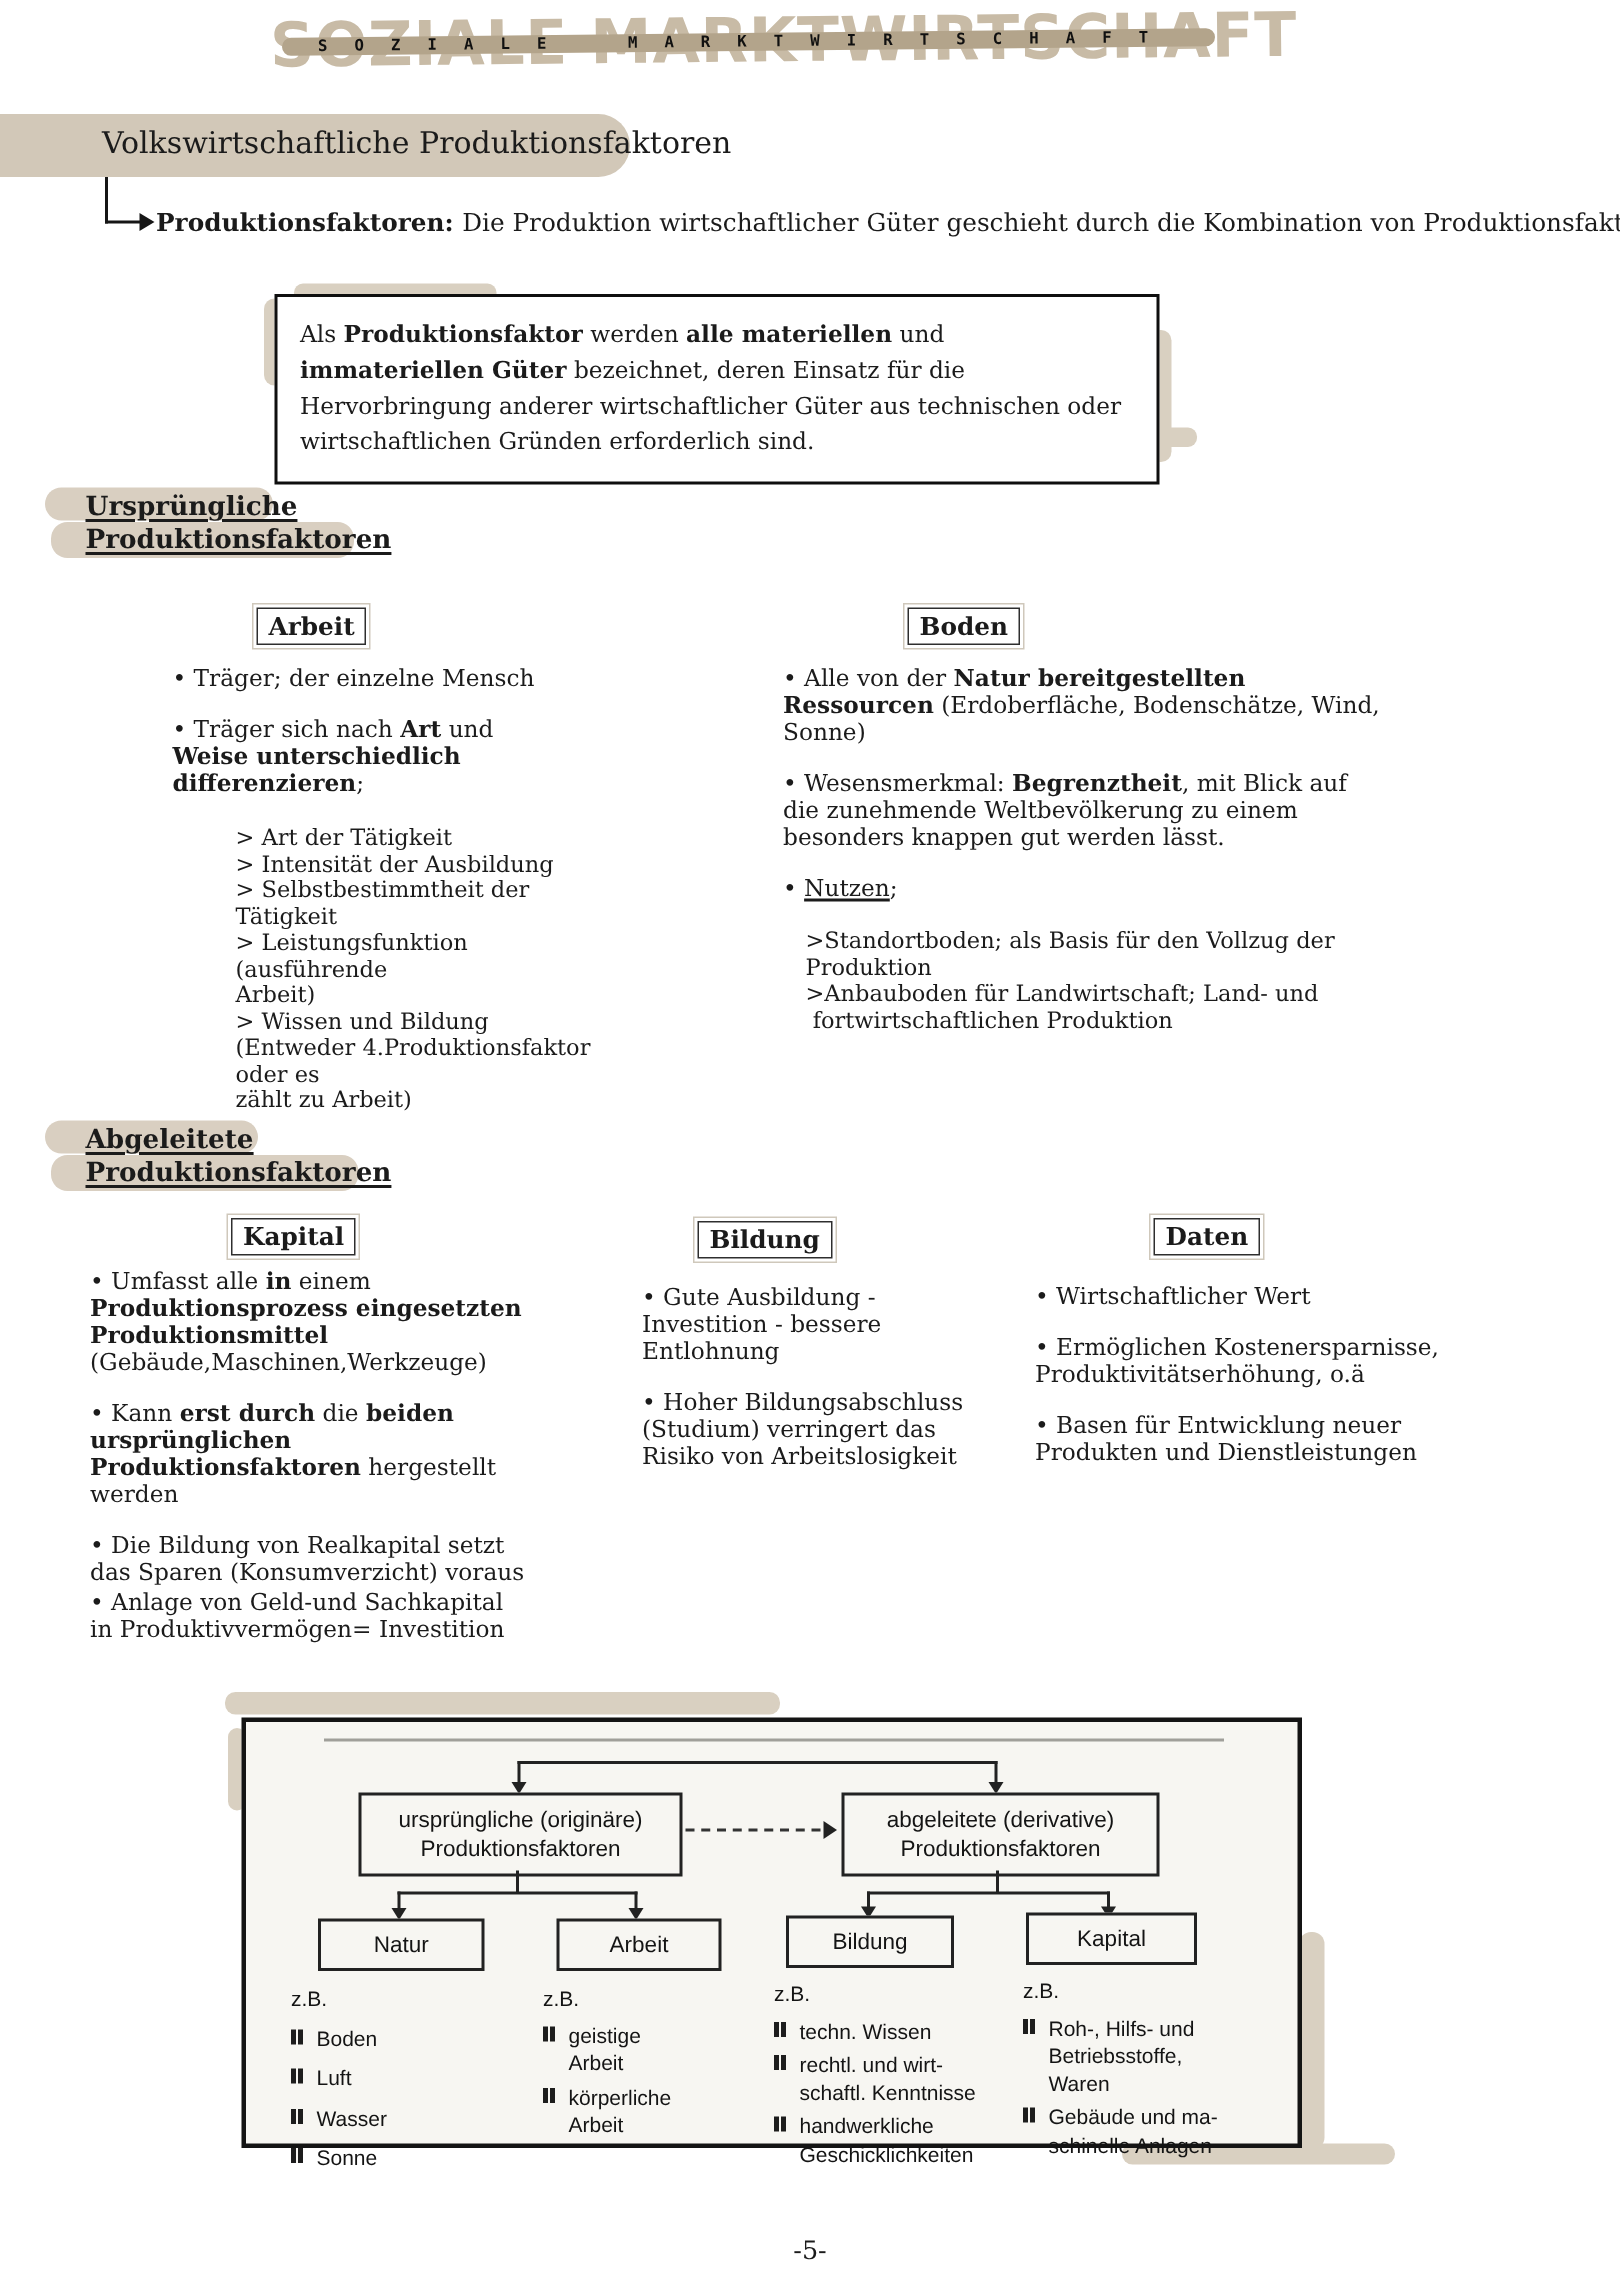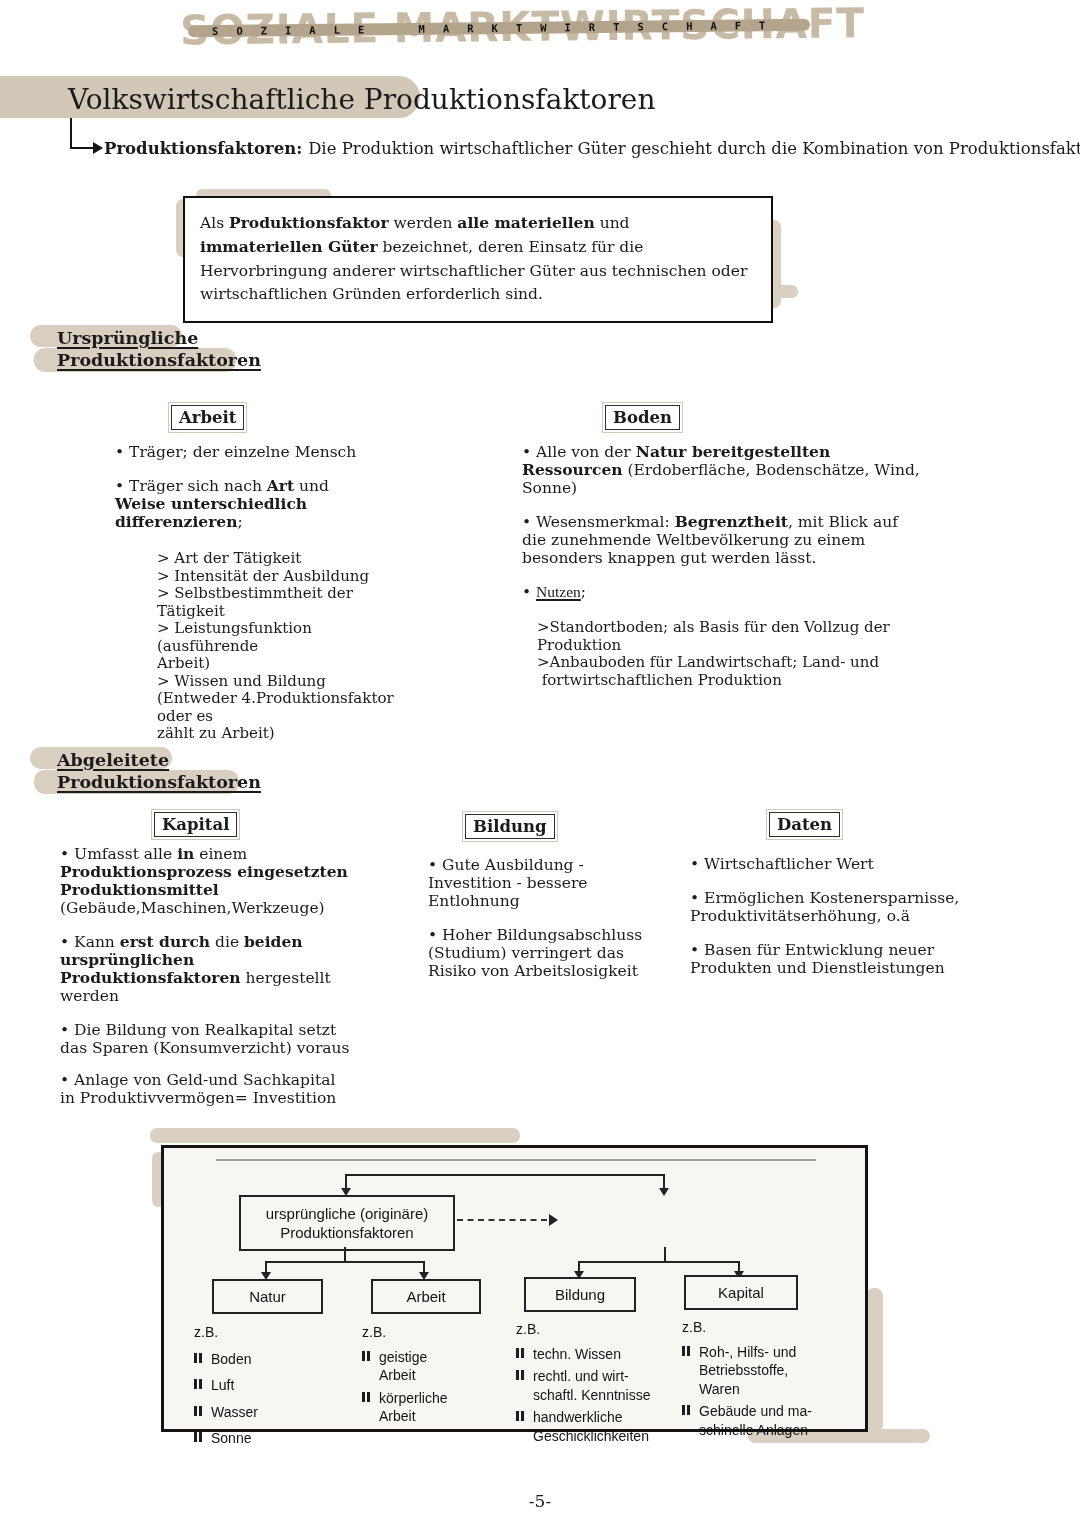--- a/index.html
+++ b/index.html
@@ -1,34 +1,34 @@
 <!DOCTYPE html>
 <html><head>
 <meta charset="utf-8">
 <style>
   html,body{margin:0;padding:0;background:#ffffff;}
   .page{position:relative;width:1080px;height:1527px;background:#ffffff;overflow:hidden;
         font-family:"DejaVu Serif",serif;color:#1b1b1b;}
   .b{font-weight:bold;}
-  .u{text-decoration:underline;text-decoration-thickness:1.5px;text-underline-offset:2px;font-family:Liberation Serif, serif;}
+  .u{text-decoration:underline;text-decoration-thickness:1.5px;text-underline-offset:2px;}
 
   
   .hdr-shadow{position:absolute;left:180px;top:3px;width:650px;text-align:center;white-space:nowrap;
     font-family:"DejaVu Sans",sans-serif;font-weight:bold;font-size:41px;letter-spacing:0.5px;
     color:#c8bba6;transform:rotate(-0.6deg);}
   .hdr-bar{position:absolute;left:188px;top:22px;width:622px;height:12px;background:#b3a48b;
     border-radius:6px;transform:rotate(-0.6deg);}
   .hdr-letters{position:absolute;left:212px;top:22px;white-space:nowrap;
     font-family:"DejaVu Sans Mono",monospace;font-weight:bold;font-size:10.5px;
     letter-spacing:18px;word-spacing:12px;color:#101010;transform:rotate(-0.6deg);}
 
   
   .title-hl{position:absolute;left:0;top:76px;width:420px;height:42px;background:#d2c8b8;
     border-radius:0 21px 21px 0;}
-  .page-title{position:absolute;left:68px;top:83px;font-size:28px;}
+  .page-title{position:absolute;left:68px;top:83px;font-size:20px;}
 
   
   .arrow-v{position:absolute;left:70px;top:118px;width:2px;height:31px;background:#161616;}
   .arrow-h{position:absolute;left:70px;top:147px;width:24px;height:2px;background:#161616;}
   .arrow-head{position:absolute;left:93px;top:142px;width:0;height:0;
     border-left:10px solid #161616;border-top:6px solid transparent;border-bottom:6px solid transparent;}
   .intro{position:absolute;left:104px;top:139px;font-size:16.5px;white-space:nowrap;}
 
   
   .tan{position:absolute;background:#d9d0c1;}
@@ -59,21 +59,21 @@
 
   
   .col{position:absolute;font-size:15.5px;line-height:18px;}
   .c-arbeit{left:115px;top:443px;width:292px;}
   .c-boden{left:522px;top:443px;width:400px;}
   .c-kapital{left:60px;top:845px;width:295px;}
   .c-bildung{left:428px;top:856px;width:232px;}
   .c-daten{left:690px;top:855px;width:295px;}
   .para{margin:0 0 16px 0;}
   .w215{width:215px;} .w380{width:380px;}
-  .m2{margin-bottom:14px;} .m0{margin-bottom:0;}
+  .m2{margin-bottom:2px;} .m0{margin-bottom:0;}
   .sublist{font-size:15px;line-height:17.5px;}
   .ind42{padding-left:42px;margin-top:19px;}
   .ind15{padding-left:15px;margin-top:18px;}
 
   
   .dg1{left:150px;top:1128px;width:370px;height:15px;border-radius:7px;}
   .dg2{left:866px;top:1288px;width:17px;height:145px;border-radius:8px;}
   .dg3{left:748px;top:1429px;width:182px;height:14px;border-radius:7px;}
   .dg4{left:152px;top:1152px;width:12px;height:55px;border-radius:6px;}
   .diagram{position:absolute;left:161px;top:1145px;width:701px;height:281px;
@@ -214,20 +214,21 @@
 
   <div class="diagram">
     <div class="d-rule"></div>
     <div class="dln d-top"></div>
     <div class="dln d-tv1"></div>
     <div class="dln d-tv2"></div>
     <div class="ah-down d-ta1"></div>
     <div class="ah-down d-ta2"></div>
 
     <div class="d-box d-left">ursprüngliche (originäre) Produktionsfaktoren</div>
+    <div class="d-box d-right">abgeleitete (derivative) Produktionsfaktoren</div>
     <div class="d-dash"></div>
     <div class="ah-right d-da"></div>
 
     <div class="dln d-lv"></div>
     <div class="dln d-lh"></div>
     <div class="dln d-lv1"></div>
     <div class="dln d-lv2"></div>
     <div class="ah-down d-la1"></div>
     <div class="ah-down d-la2"></div>
 

